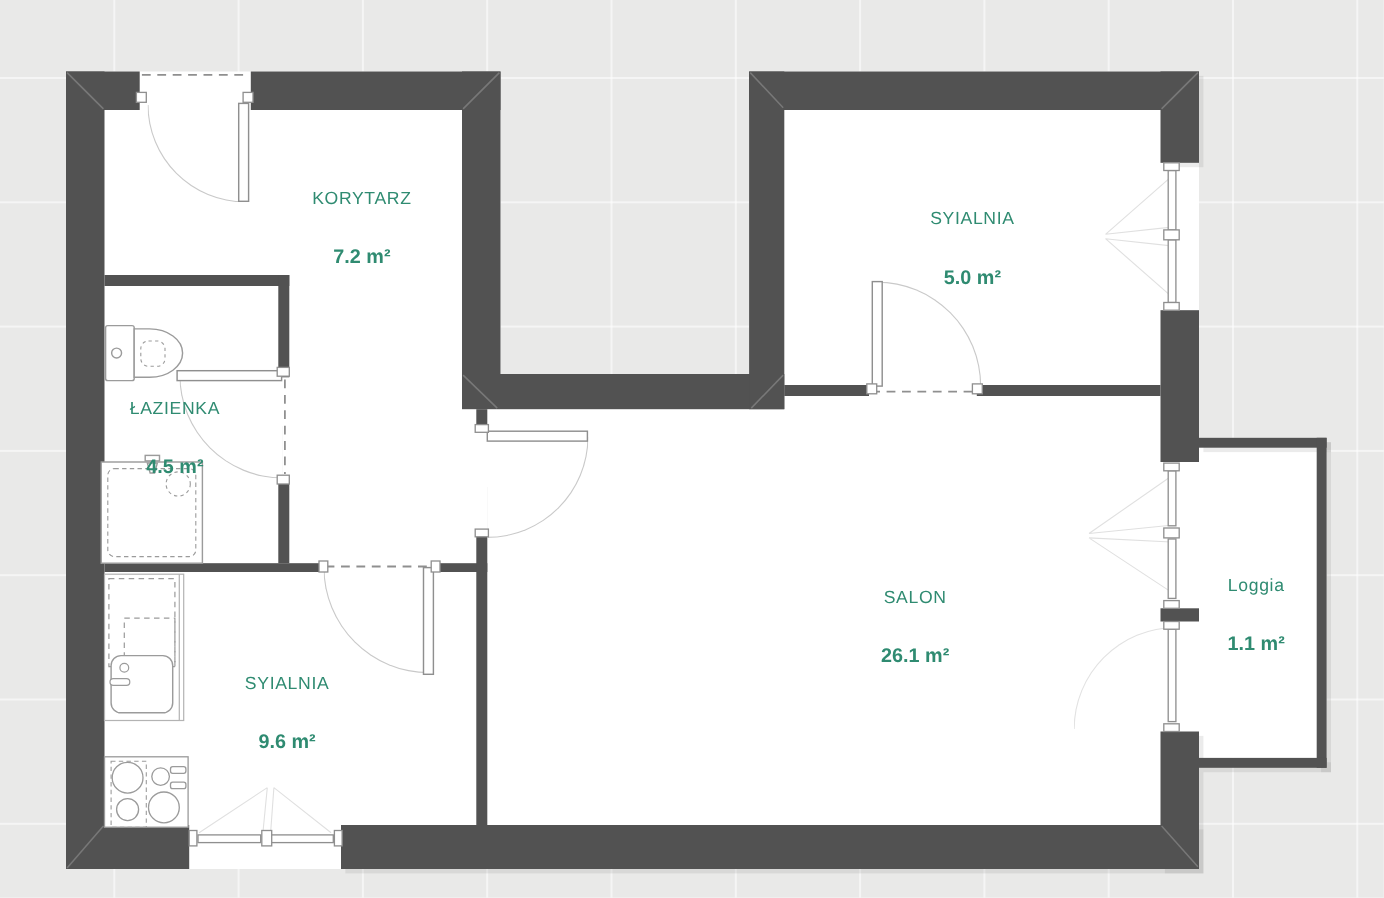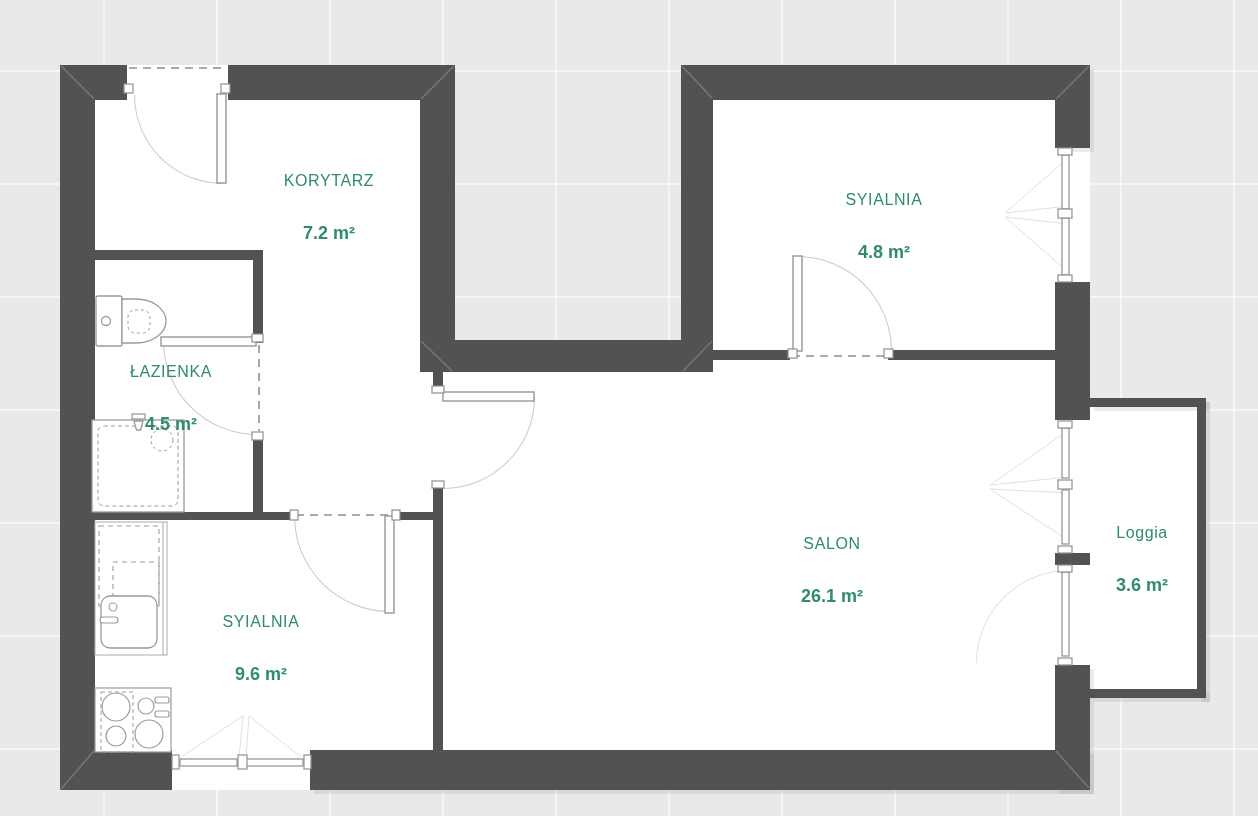--- a/index.html
+++ b/index.html
@@ -189,32 +189,32 @@
       <rect x="155" y="711" width="14" height="6" rx="2"></rect>
     </g>
   </svg>
 
   <div class="room-label" style="left:329px;top:171px;">
     <span class="rname">KORYTARZ</span>
     <span class="rarea">7.2 m²</span>
   </div>
   <div class="room-label" style="left:884px;top:190px;">
     <span class="rname">SYIALNIA</span>
-    <span class="rarea">4.8 m²</span>
-  </div>
-  <div class="room-label" style="left:171px;top:362px;">
+    <span class="rarea">5.0 m²</span>
+  </div>
+  <div class="room-label" style="left:159px;top:362px;">
     <span class="rname">ŁAZIENKA</span>
     <span class="rarea">4.5 m²</span>
   </div>
   <div class="room-label" style="left:261px;top:612px;">
     <span class="rname">SYIALNIA</span>
     <span class="rarea">9.6 m²</span>
   </div>
   <div class="room-label" style="left:832px;top:534px;">
     <span class="rname">SALON</span>
     <span class="rarea">26.1 m²</span>
   </div>
   <div class="room-label" style="left:1142px;top:523px;">
     <span class="rname">Loggia</span>
-    <span class="rarea">3.6 m²</span>
+    <span class="rarea">1.1 m²</span>
   </div>
 
 </div>
 
 </body></html>

